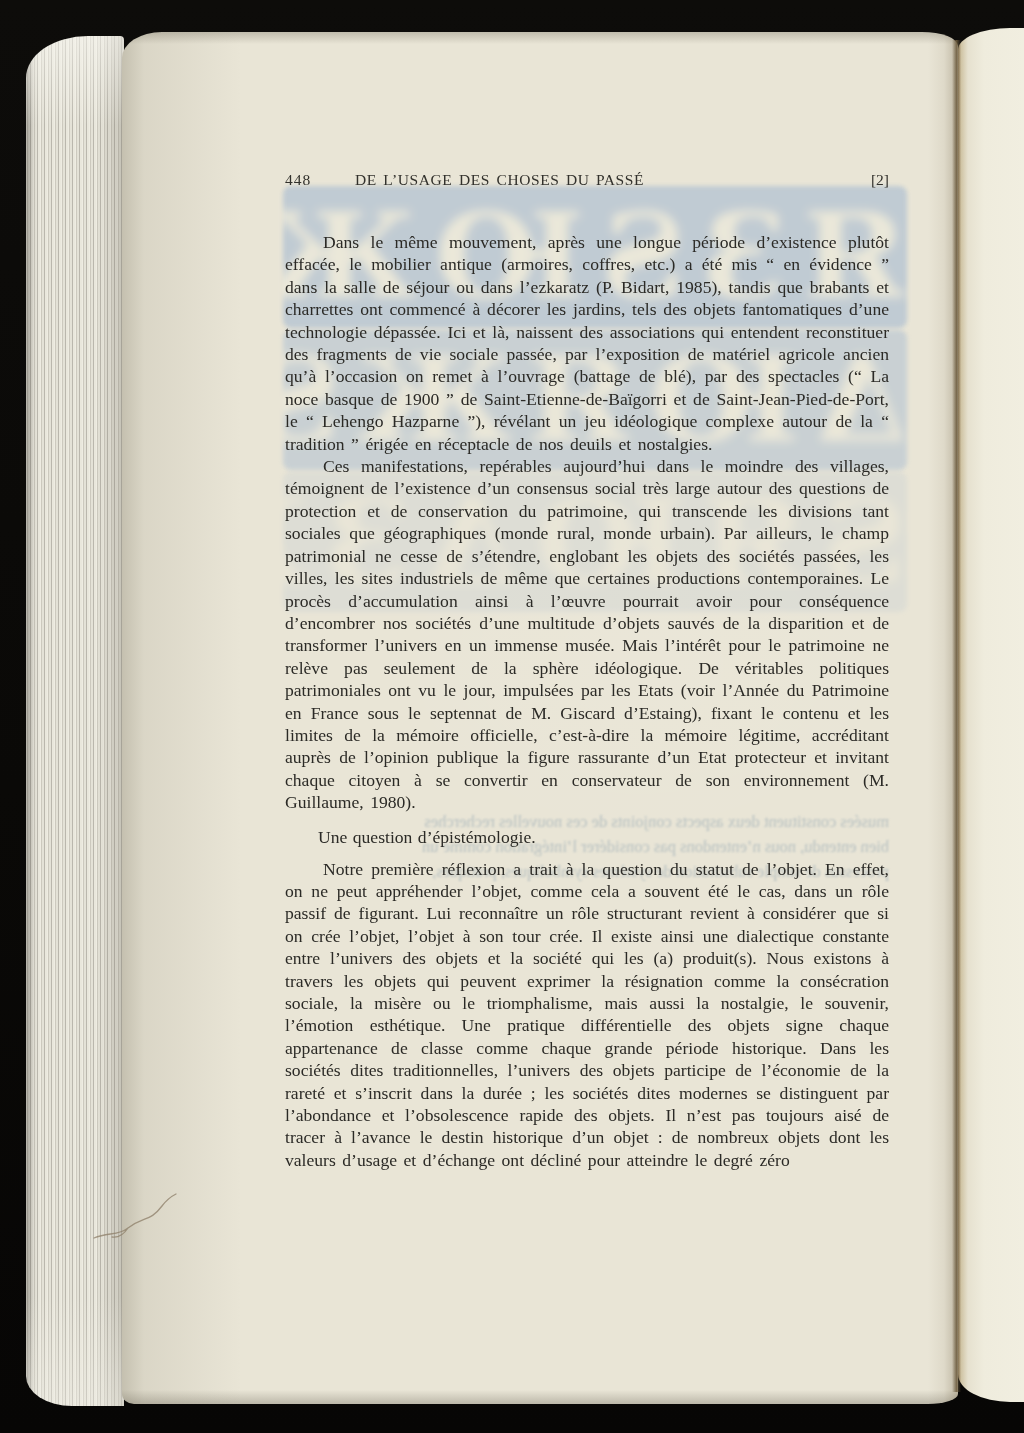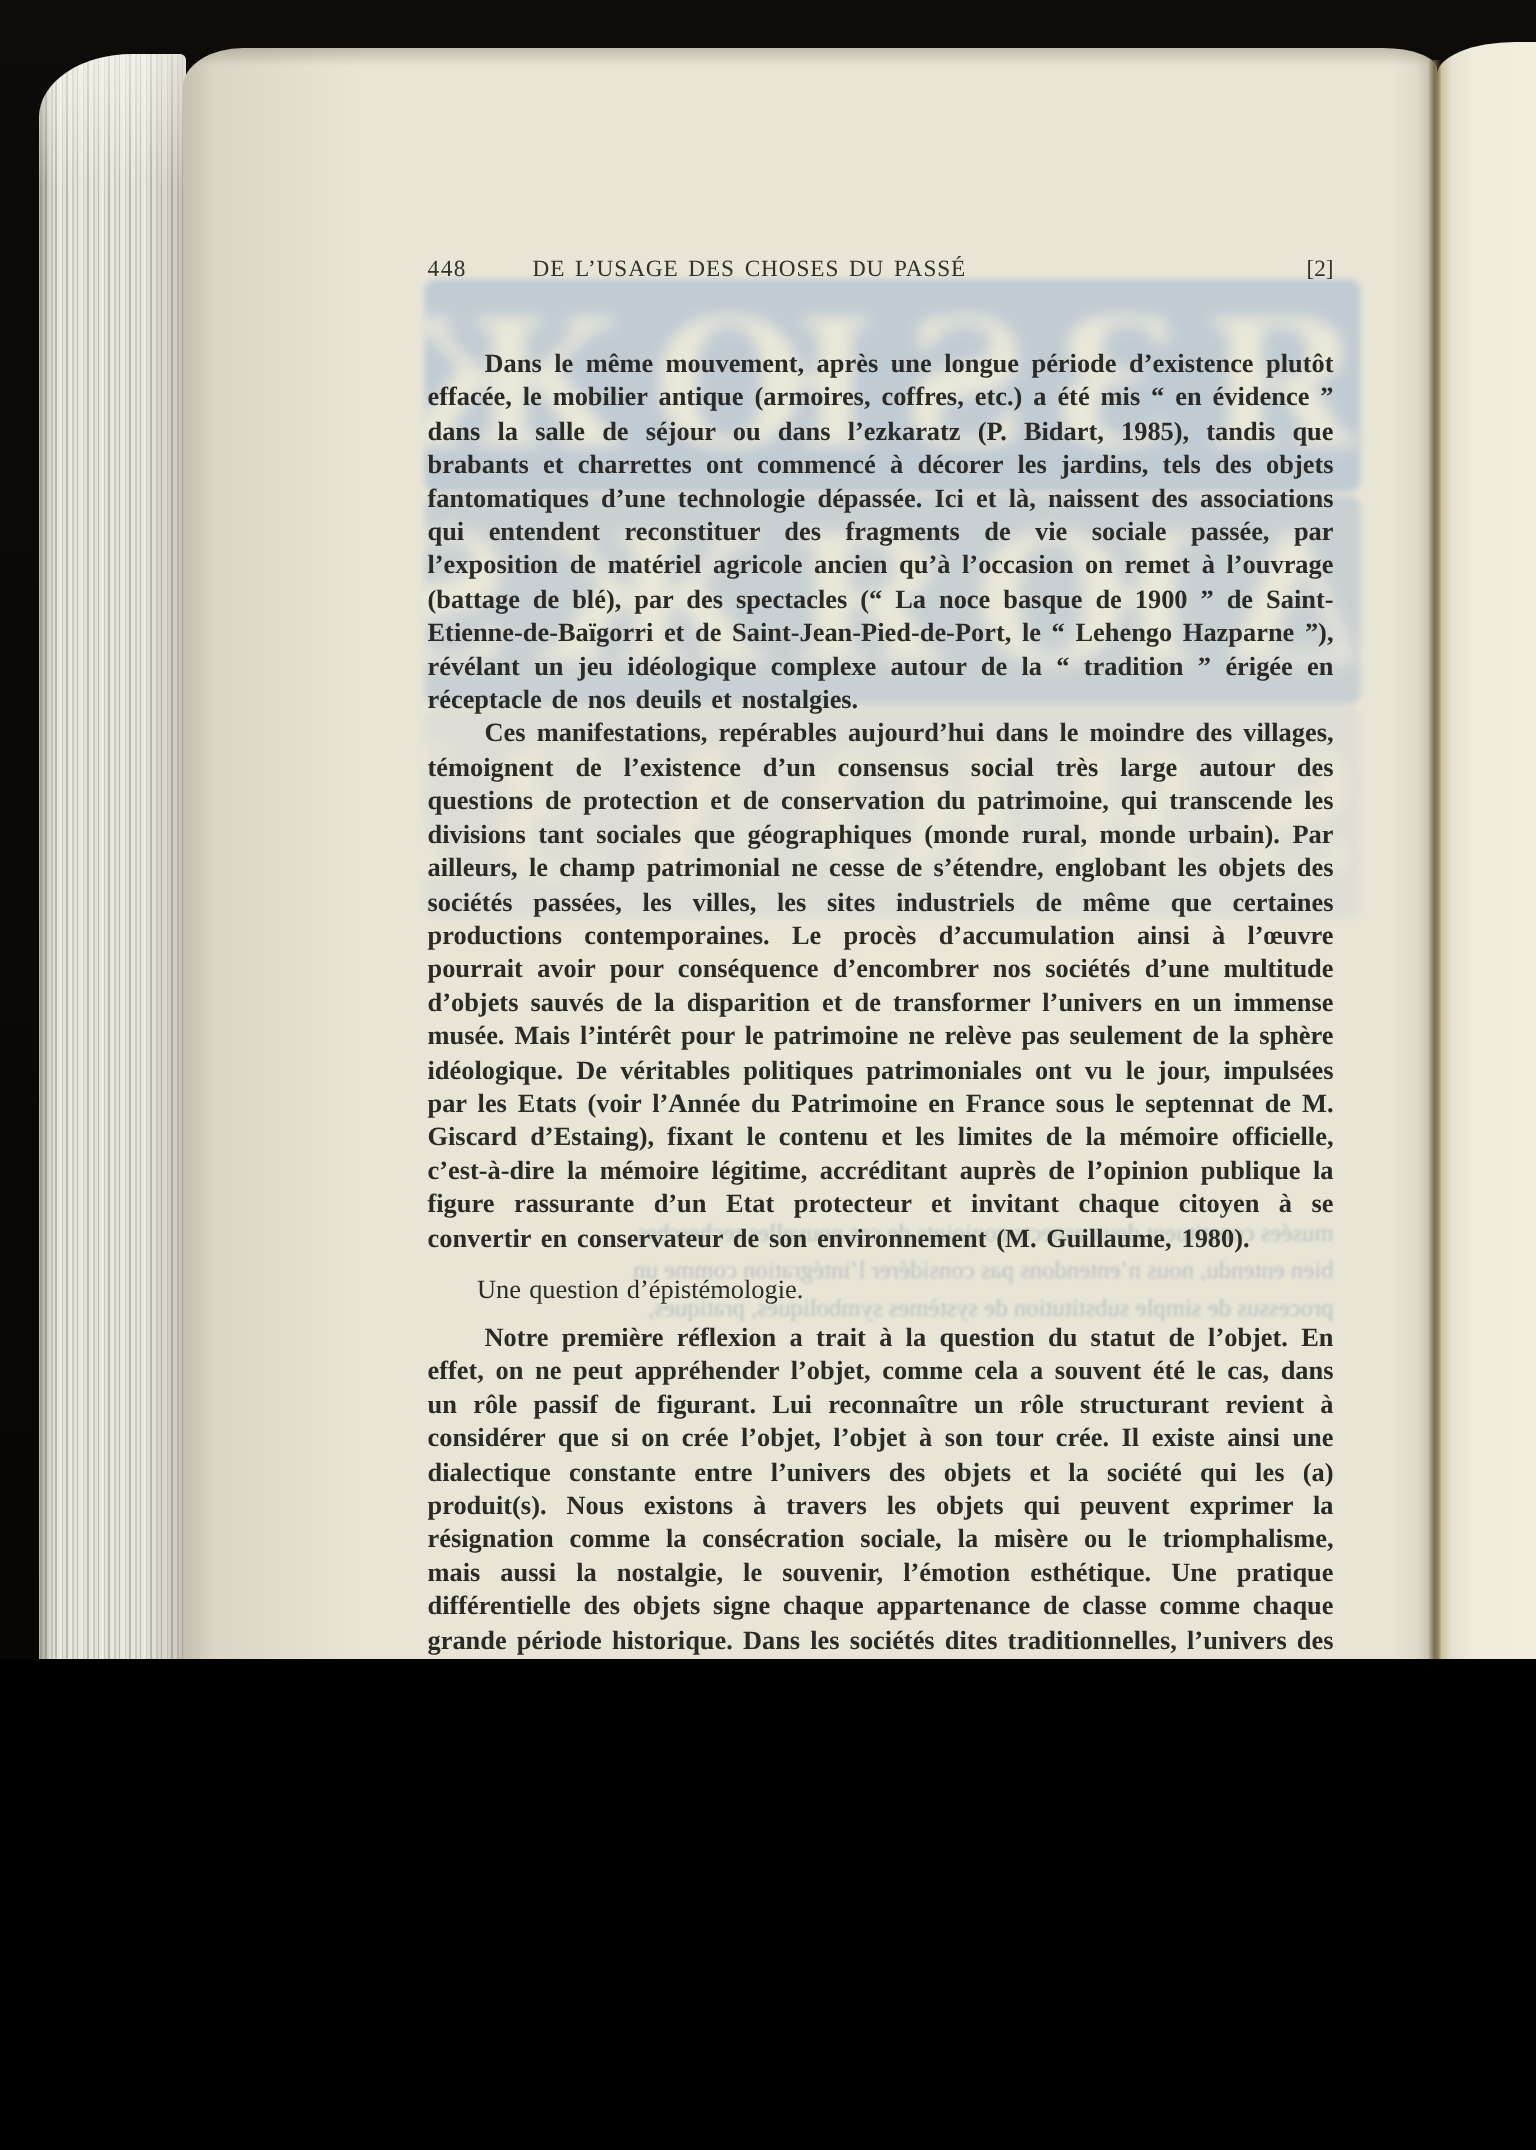--- a/index.html
+++ b/index.html
@@ -1,18 +1,18 @@
 <!DOCTYPE html>
 <html><head>
 <meta charset="utf-8">
 <style>
   html,body{margin:0;padding:0;background:#000;}
   .scene{
     position:relative;
-    width:1024px;height:1106px;
+    width:1024px;height:1433px;
     background:linear-gradient(180deg,#0d0c0a 0%,#0a0907 55%,#070605 100%);
     overflow:hidden;
     font-family:"Liberation Serif", serif;
   }
 
   
   .page-stack{
     position:absolute;left:26px;top:36px;width:98px;height:1370px;
     background:
       linear-gradient(180deg,rgba(248,247,241,.55) 0,rgba(0,0,0,0) 90px,rgba(0,0,0,0) 92%,rgba(240,238,230,.4) 100%),
@@ -88,21 +88,21 @@
   .running-head{
     display:flex;align-items:baseline;
     font-size:15.5px;letter-spacing:.6px;line-height:20px;color:#32312c;
     margin-bottom:41px;
   }
   .rh-folio{width:70px;letter-spacing:1px;}
   .rh-title{flex:1;text-align:left;word-spacing:2px;}
   .rh-ref{width:70px;text-align:right;letter-spacing:0;}
   .para{
     margin:0;text-indent:38px;text-align:justify;
-    font-size:17.6px;line-height:22.4px;word-spacing:.12em;font-weight:bold;
+    font-size:17.6px;line-height:22.4px;word-spacing:.12em;
   }
   .section-heading{
     margin:12px 0 10px 0;text-indent:33px;
     font-size:17.6px;line-height:22px;font-weight:normal;word-spacing:.06em;
   }
 
   
   .hair{position:absolute;left:88px;top:1182px;z-index:4;opacity:.75;}
 </style>
 </head>

